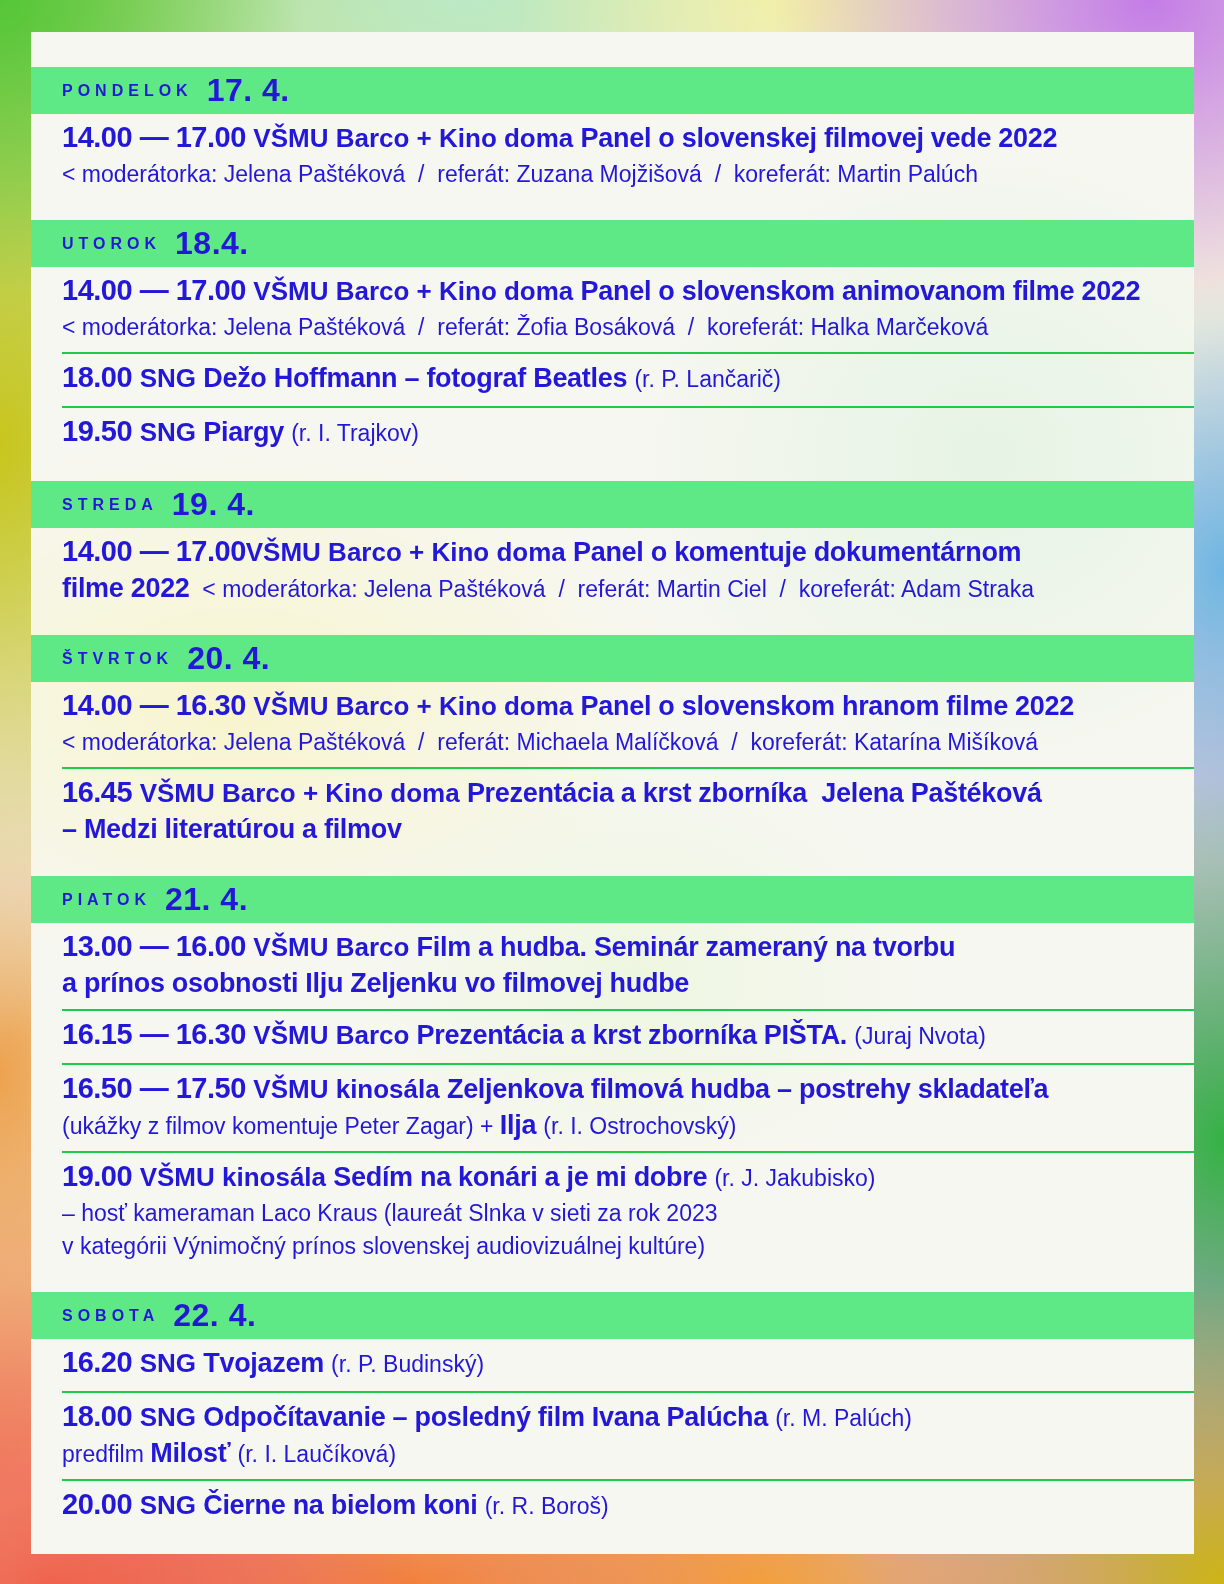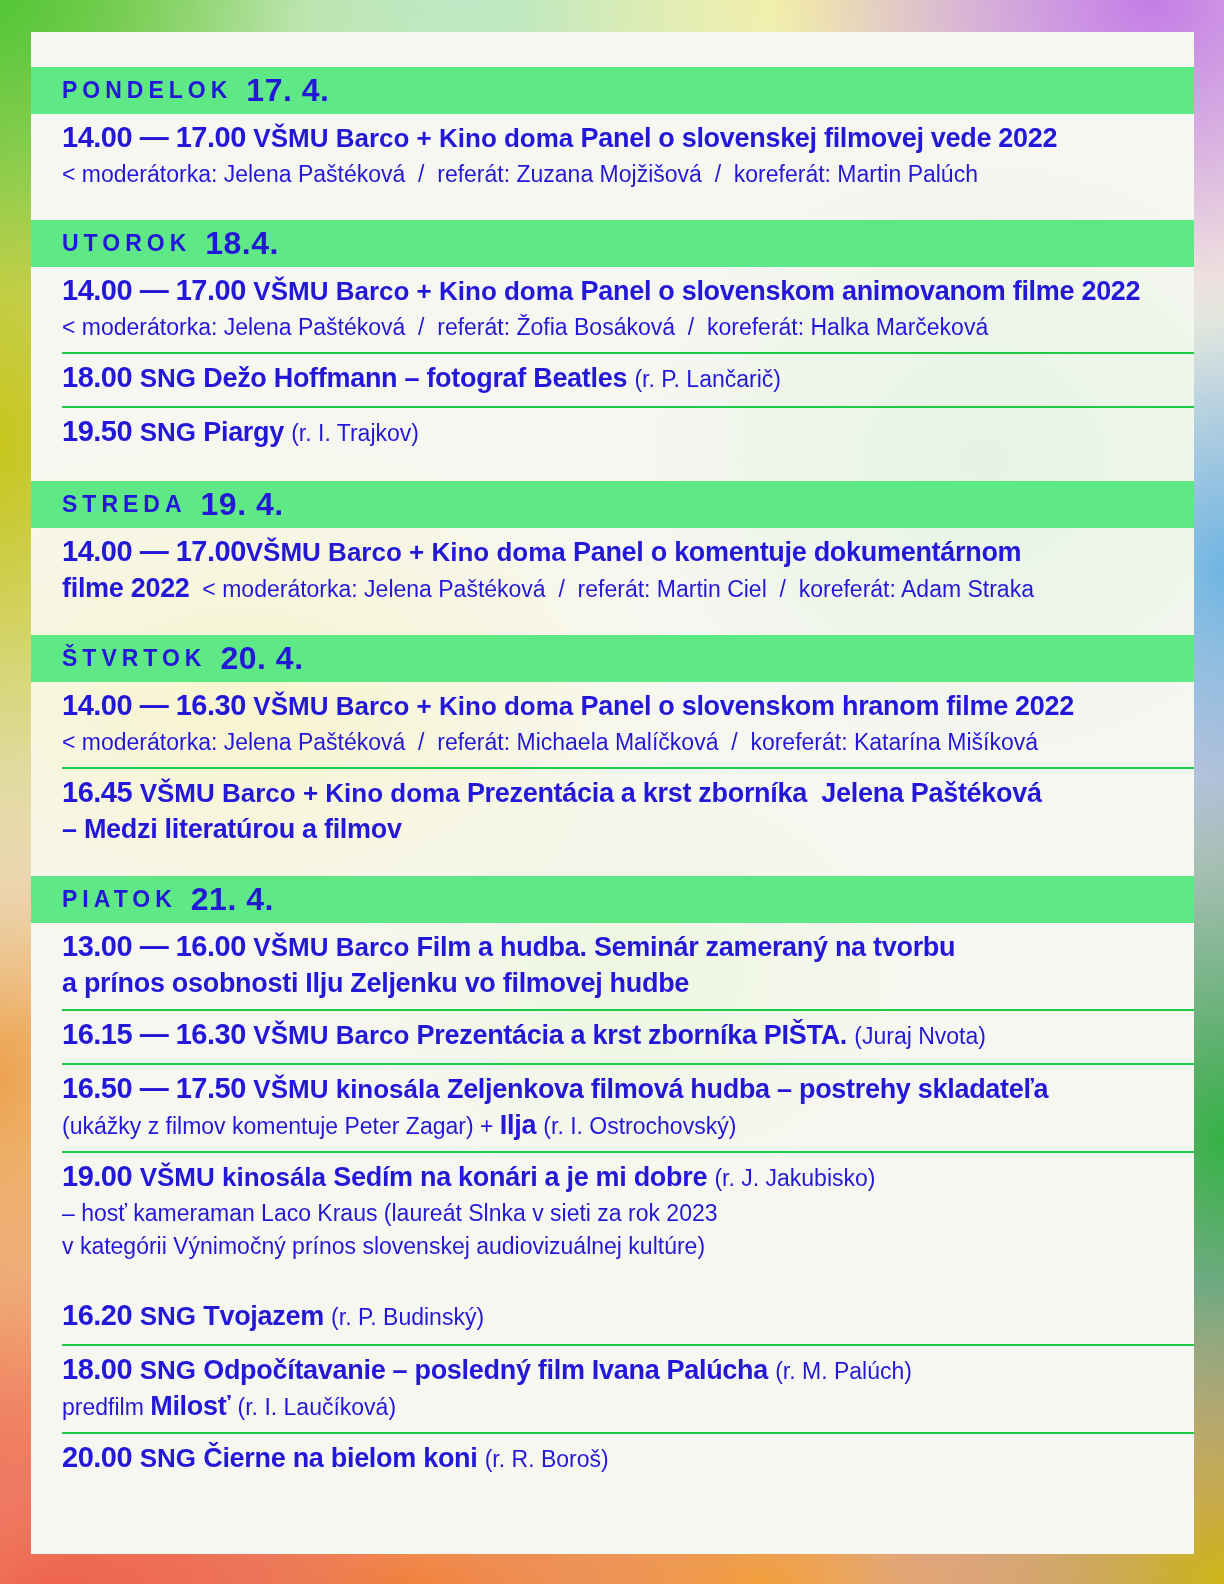--- a/index.html
+++ b/index.html
@@ -40,21 +40,21 @@
       #f7f7f1;
     color:#2418d8;
   }
   #program{padding-top:35px;}
   .day-section{margin-top:21px;}
   .day-section:first-child{margin-top:0;}
   .day-bar{
     height:47px;display:flex;align-items:center;
     padding-left:31px;background:#5fe886;
   }
-  .day-name{font-size:23px;font-weight:700;letter-spacing:5px;}
+  .day-name{font-size:16px;font-weight:700;letter-spacing:5px;}
   .day-date{font-size:32px;font-weight:800;margin-left:14px;letter-spacing:.5px;}
   .event{padding:6px 40px 7px 31px;}
   .sep{height:2px;background:#1ecb49;margin-left:31px;}
   .line{line-height:35px;white-space:pre-wrap;}
   .line.sub{line-height:31px;}
   .seg-time{font-size:29px;font-weight:600;letter-spacing:-.5px;}
   .seg-venue{font-size:26px;font-weight:600;}
   .seg-title{font-size:27px;font-weight:800;letter-spacing:-.3px;}
   .seg-plain{font-size:23px;font-weight:500;}
 </style>
@@ -136,20 +136,24 @@
             <div class="line sub"><span class="seg-plain">(ukážky z filmov komentuje Peter Zagar) + </span><span class="seg-title">Ilja </span><span class="seg-plain">(r. I. Ostrochovský)</span></div>
           </div>
           <div class="sep"></div>
           <div class="event">
             <div class="line"><span class="seg-time">19.00 </span><span class="seg-venue">VŠMU kinosála </span><span class="seg-title">Sedím na konári a je mi dobre </span><span class="seg-plain">(r. J. Jakubisko)</span></div>
             <div class="line sub"><span class="seg-plain">– hosť kameraman Laco Kraus (laureát Slnka v sieti za rok 2023</span></div>
             <div class="line sub"><span class="seg-plain">v kategórii Výnimočný prínos slovenskej audiovizuálnej kultúre)</span></div>
           </div>
         </div>
         <div class="day-section">
+          <div class="day-bar">
+            <span class="day-name">SOBOTA</span>
+            <span class="day-date">22. 4.</span>
+          </div>
           <div class="event">
             <div class="line"><span class="seg-time">16.20 </span><span class="seg-venue">SNG </span><span class="seg-title">Tvojazem </span><span class="seg-plain">(r. P. Budinský)</span></div>
           </div>
           <div class="sep"></div>
           <div class="event">
             <div class="line"><span class="seg-time">18.00 </span><span class="seg-venue">SNG </span><span class="seg-title">Odpočítavanie – posledný film Ivana Palúcha </span><span class="seg-plain">(r. M. Palúch)</span></div>
             <div class="line sub"><span class="seg-plain">predfilm </span><span class="seg-title">Milosť </span><span class="seg-plain">(r. I. Laučíková)</span></div>
           </div>
           <div class="sep"></div>
           <div class="event">

